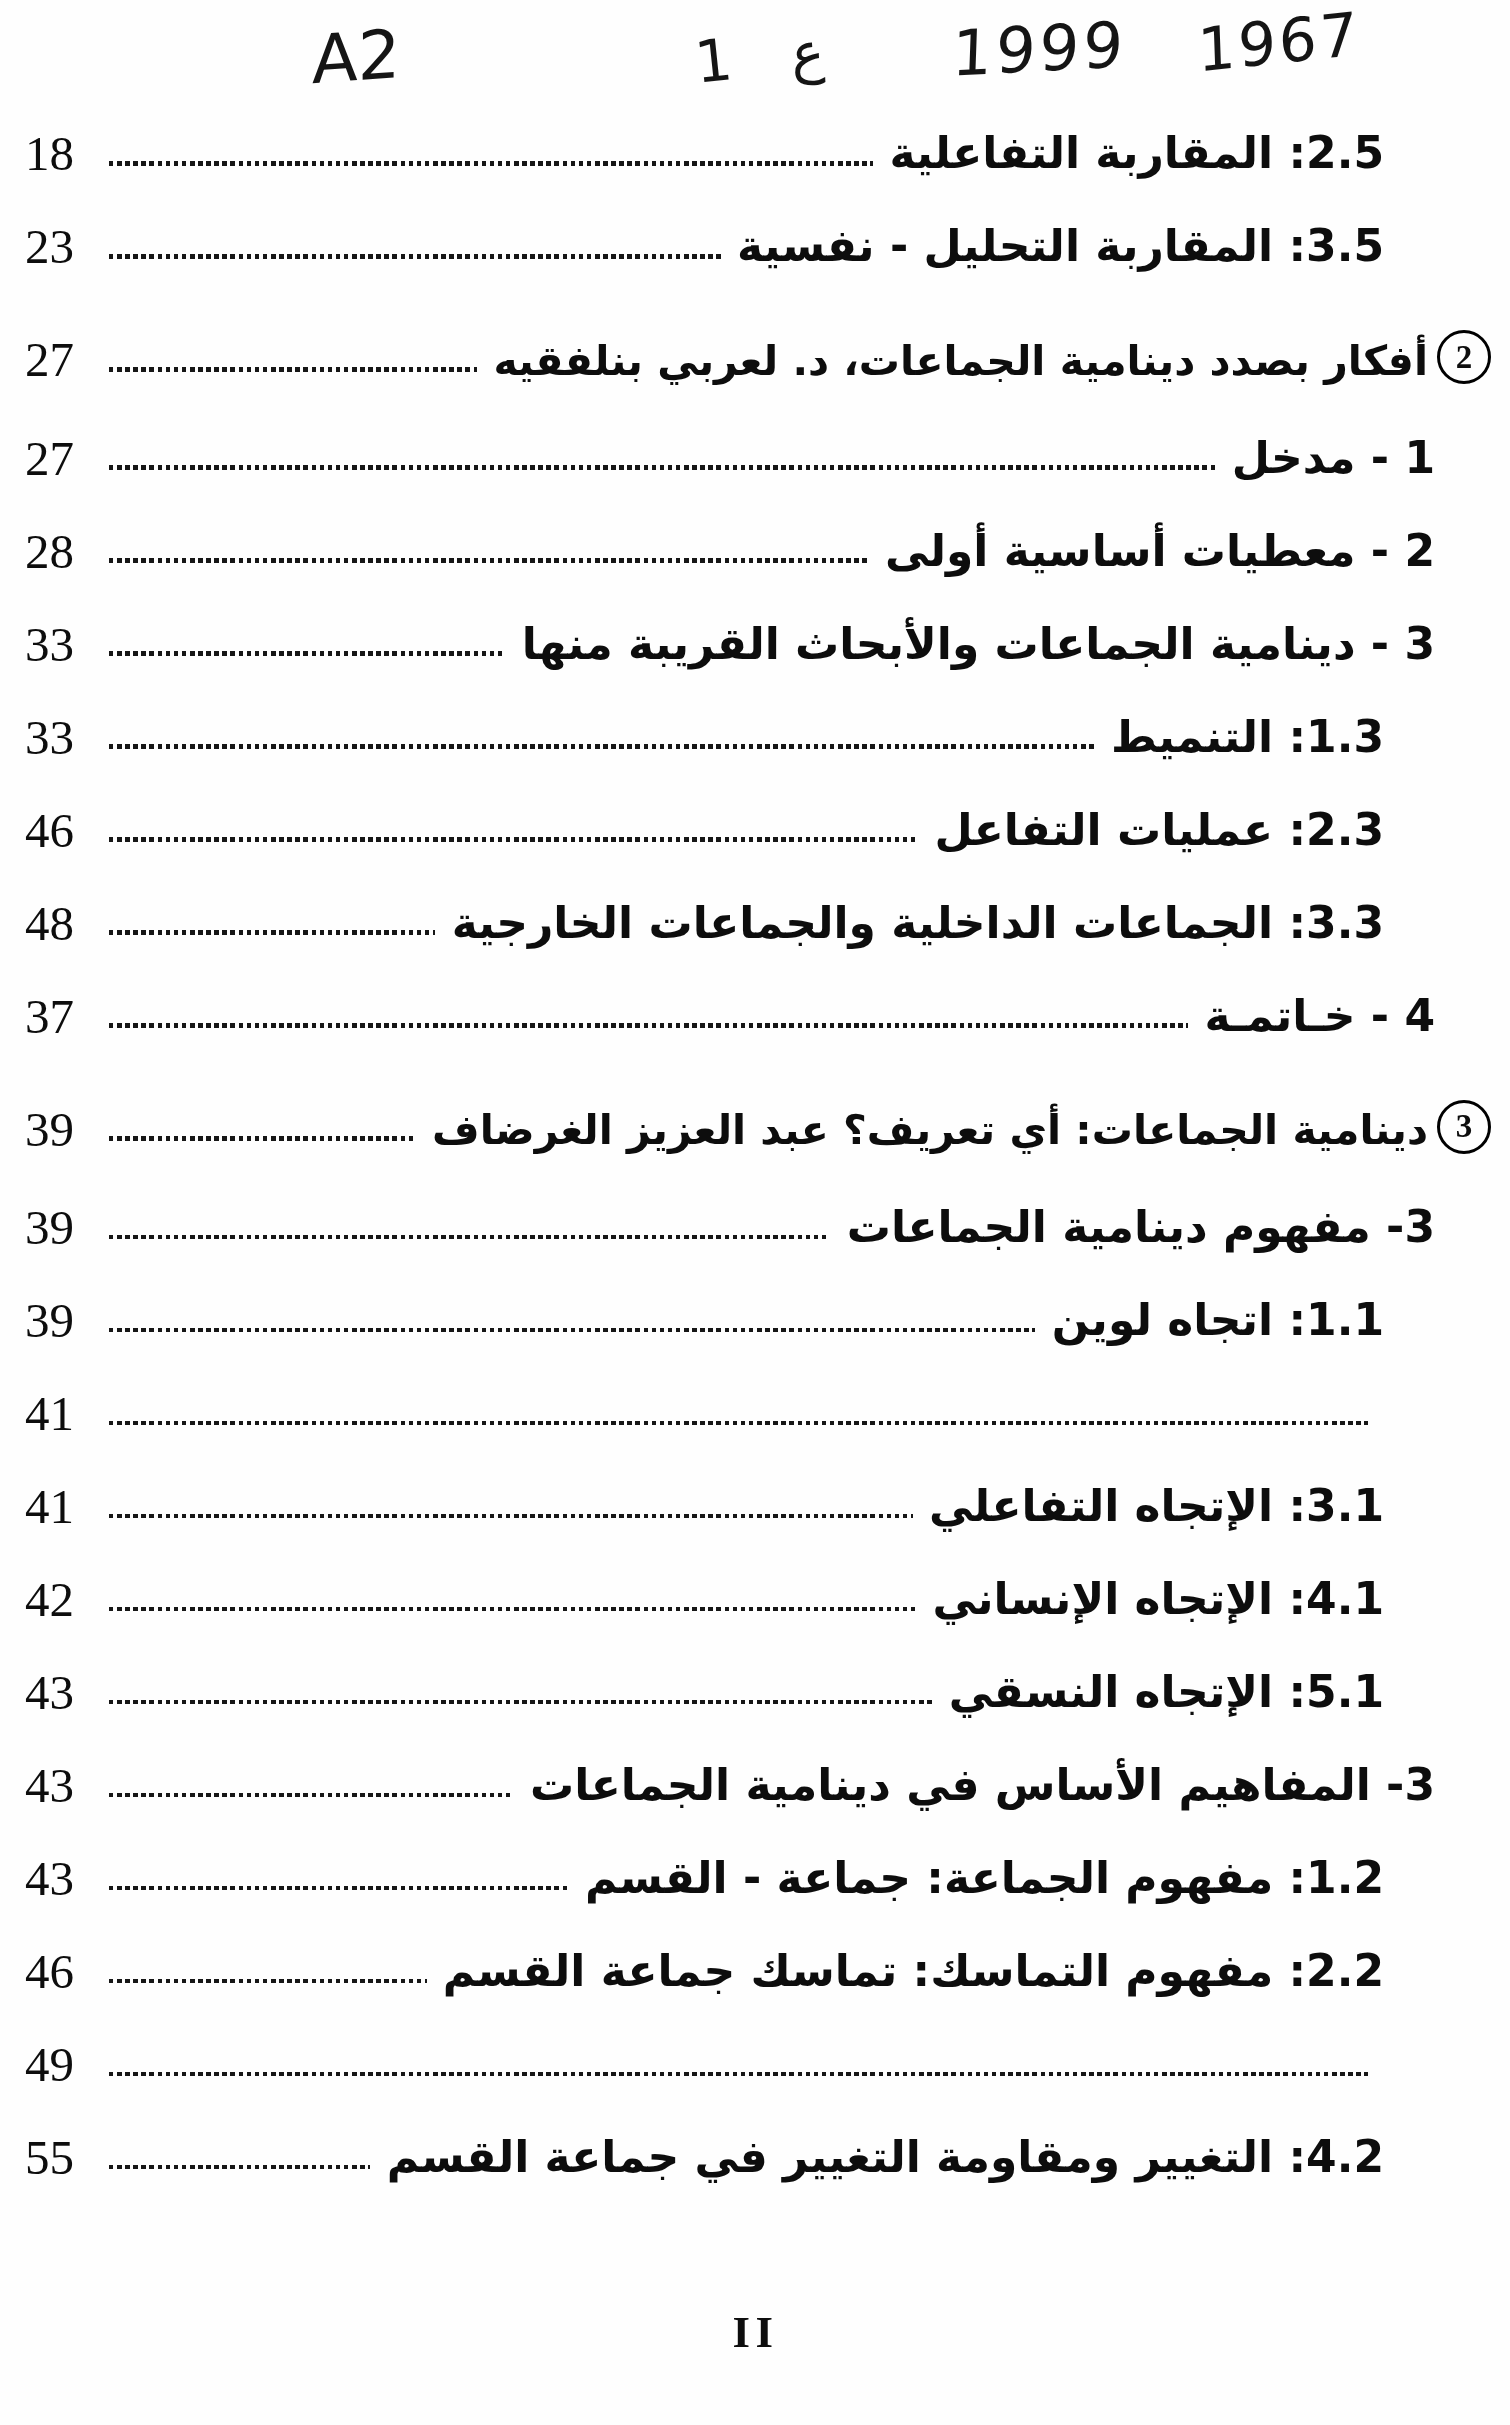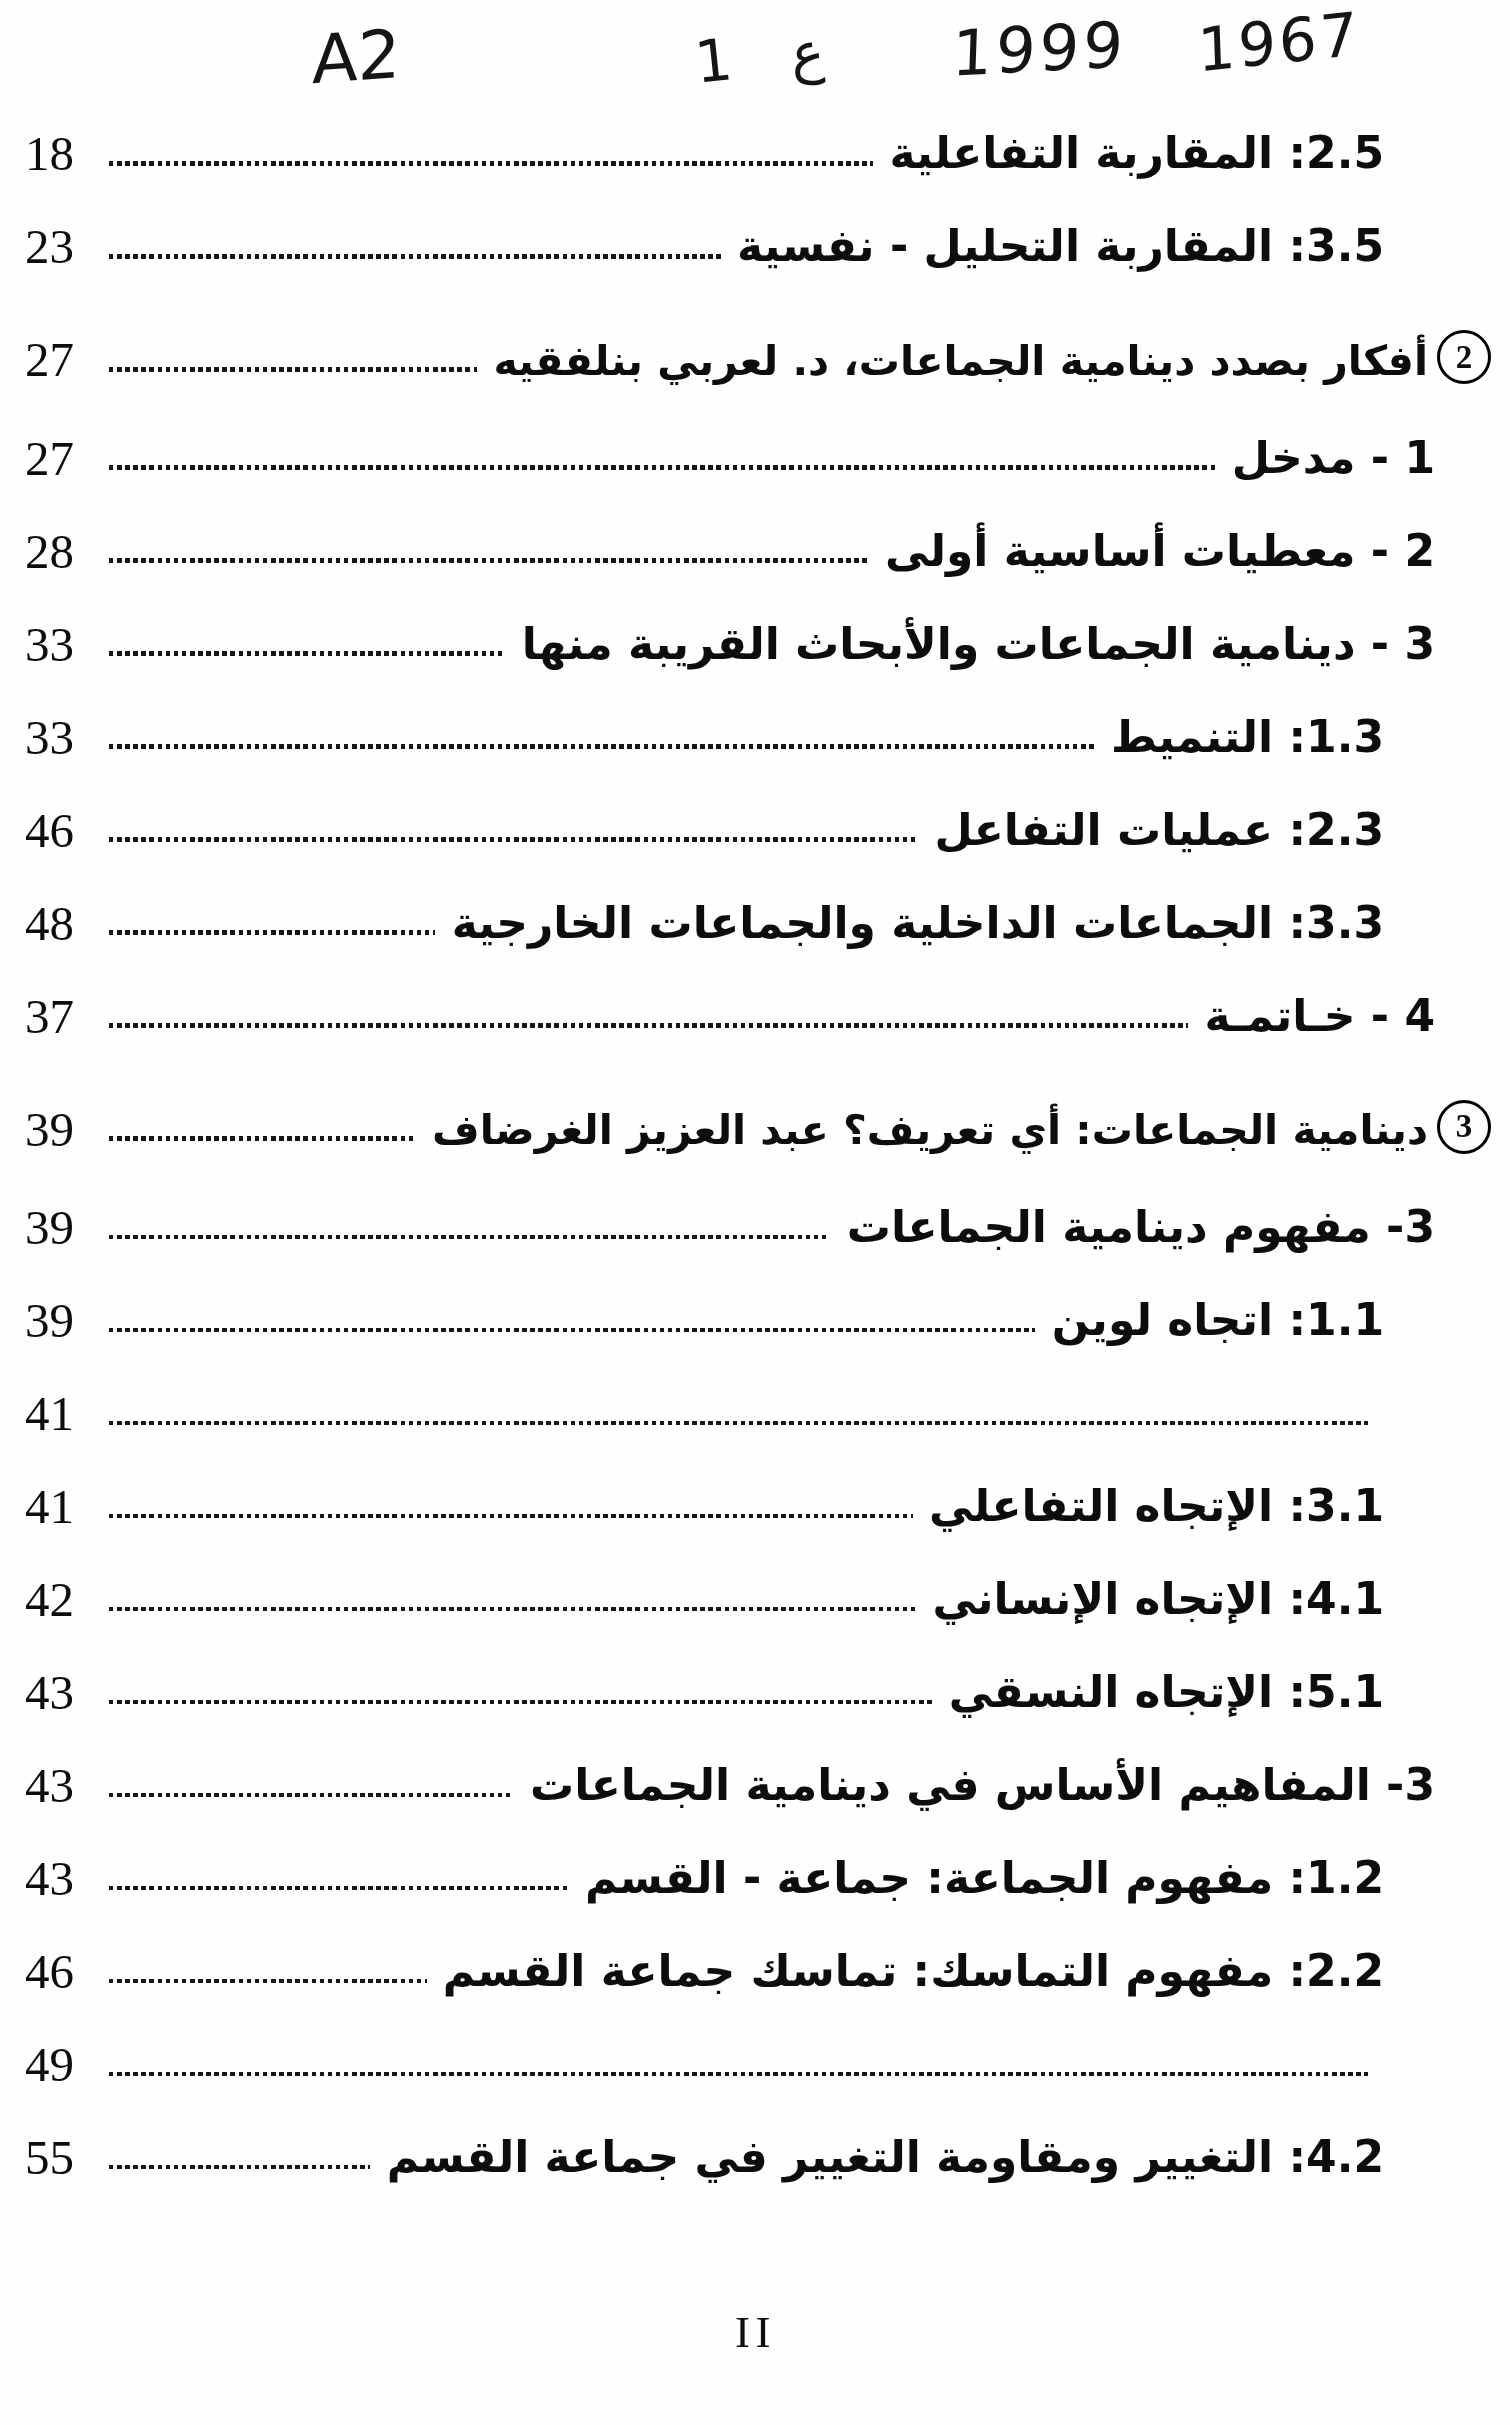--- a/index.html
+++ b/index.html
@@ -81,21 +81,21 @@
     font-weight:bold;
     direction:ltr;
   }
   
   .footer{
     position:absolute;
     top:2306px;left:0;right:0;
     text-align:center;
     font-family:"Liberation Serif",serif;
     font-size:45px;
-    font-weight:normal;
+    font-weight:bold;
     letter-spacing:5.4px;
   }
 </style>
 </head>
 <body>
 
 <div class="page">
 
   <div>
     <span class="hand hand-a2">A2</span>

